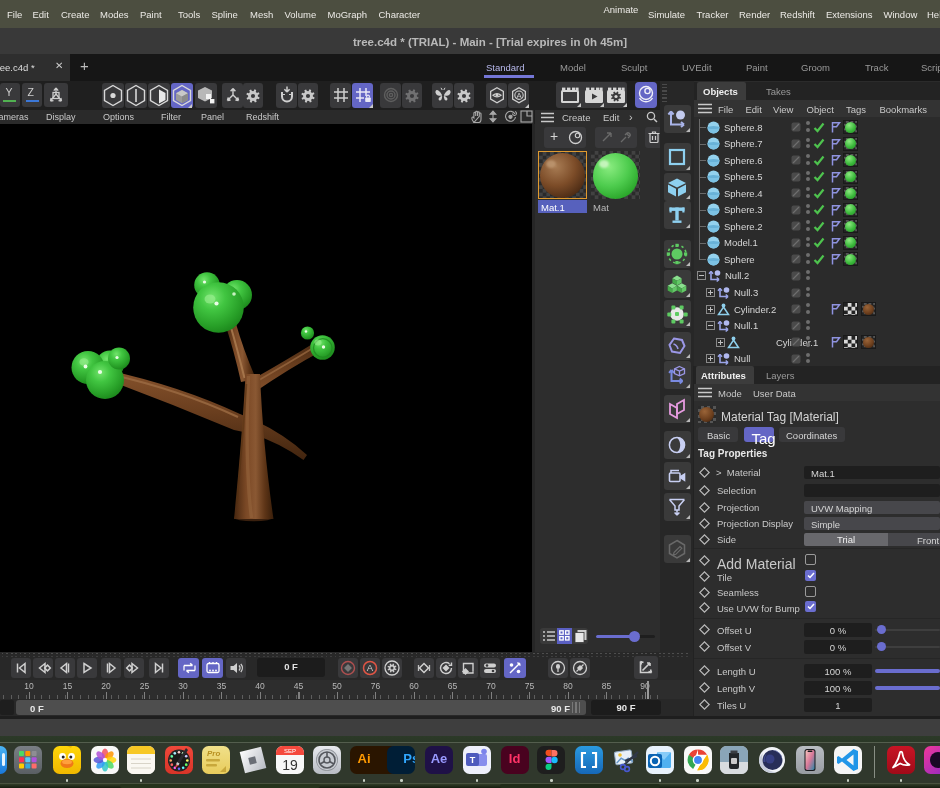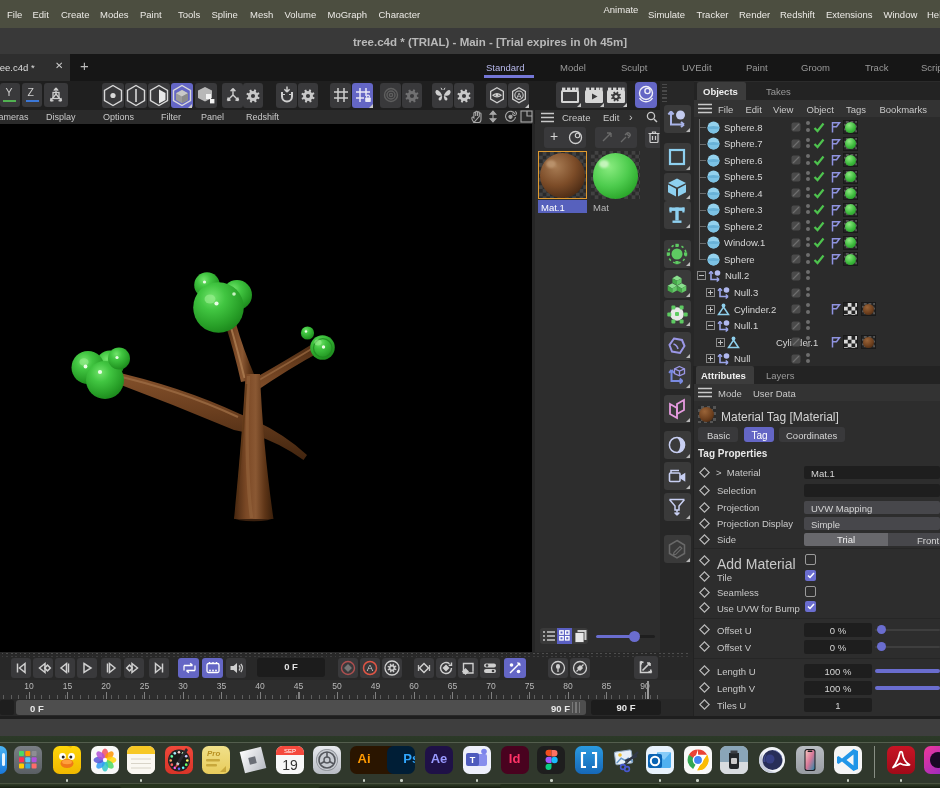--- a/index.html
+++ b/index.html
@@ -698,21 +698,21 @@
     </svg>
     <div class="a" style="left:843px;top:219.3px;width:15px;height:14px;background:repeating-conic-gradient(#555 0 25%,#222 0 50%) 0 0/4.66px 4.66px;border:1px solid #1a1a1a"></div>
     <div class="a" style="left:845px;top:220.8px;width:11px;height:11px;border-radius:50%;background:radial-gradient(circle at 38% 30%,#8ce880,#3cba3c 55%,#1f8c1f)"></div>
     <div class="a" style="left:698.5px;top:234.35000000000002px;width:1px;height:17.55px;background:#6a6a6a"></div>
     <div class="a" style="left:698.5px;top:242.85000000000002px;width:7px;height:1px;background:#6a6a6a"></div>
     <svg class="a" style="left:707px;top:236.35000000000002px" width="13" height="13" viewBox="0 0 13 13">
       <circle cx="6.5" cy="6.5" r="6" fill="#94d2ee"></circle>
       <path d="M0.5 6.5 a6 6 0 0 0 12 0 Z" fill="#7cc2e4"></path>
       <ellipse cx="6.5" cy="6.6" rx="5.9" ry="1.5" fill="#68b2d8"></ellipse>
     </svg>
-    <div class="tx" style="left:724px;top:237.35000000000002px;font-size:9.5px;color:#d6d6d6;font-weight:400;">Window.1</div>
+    <div class="tx" style="left:724px;top:237.35000000000002px;font-size:9.5px;color:#d6d6d6;font-weight:400;">Model.1</div>
     <svg class="a" style="left:791px;top:237.85000000000002px" width="10" height="10" viewBox="0 0 10 10">
       <rect x="0.5" y="0.5" width="9" height="9" rx="2" fill="#4a4a4a"></rect>
       <line x1="2" y1="8" x2="8" y2="2" stroke="#6e6e6e" stroke-width="1.2"></line>
     </svg>
     <div class="a" style="left:806px;top:236.85000000000002px;width:4px;height:4px;border-radius:50%;background:#6e6e6e"></div>
     <div class="a" style="left:806px;top:243.35000000000002px;width:4px;height:4px;border-radius:50%;background:#6e6e6e"></div>
     <svg class="a" style="left:813px;top:237.35000000000002px" width="12" height="11" viewBox="0 0 12 11">
       <path d="M1.5 6 L4.5 9 L10.5 1.5" fill="none" stroke="#4ec34e" stroke-width="2.2"></path>
     </svg>
     <svg class="a" style="left:831px;top:236.85000000000002px" width="10" height="12" viewBox="0 0 10 12">
@@ -884,21 +884,21 @@
       </g>
     </svg>
     <div class="tx" style="left:718px;top:387.5px;font-size:9.5px;color:#c9c9c9;font-weight:400;">Mode</div>
     <div class="tx" style="left:753px;top:387.5px;font-size:9.5px;color:#c9c9c9;font-weight:400;">User Data</div>
     <div class="a" style="left:698px;top:406px;width:18px;height:17px;background:repeating-conic-gradient(#555 0 25%,#2a2a2a 0 50%) 0 0/6px 6px"></div>
     <div class="a" style="left:699px;top:407px;width:15px;height:15px;border-radius:50%;background:radial-gradient(circle at 38% 30%,#9a6438,#6e401e 55%,#3a1f0c)"></div>
     <div class="tx" style="left:721px;top:409.5px;font-size:12px;color:#d5d5d5;font-weight:400;">Material Tag [Material]</div>
     <div class="btn" style="left:698px;top:427px;width:40px;height:15px;border-radius:3px"></div>
     <div class="tx" style="left:707px;top:429.5px;font-size:9.5px;color:#d5d5d5;font-weight:400;">Basic</div>
     <div class="btn sel" style="left:744px;top:427px;width:30px;height:15px;border-radius:3px"></div>
-    <div class="tx" style="left:751.5px;top:429.5px;font-size:10px;color:#ffffff;font-weight:400;">Tag</div>
+    <div class="tx" style="left:751.5px;top:429.5px;font-size:15px;color:#ffffff;font-weight:400;">Tag</div>
     <div class="btn" style="left:779px;top:427px;width:66px;height:15px;border-radius:3px"></div>
     <div class="tx" style="left:786px;top:429.5px;font-size:9.5px;color:#d5d5d5;font-weight:400;">Coordinates</div>
     <div class="tx" style="left:698px;top:448px;font-size:10px;color:#e8e8e8;font-weight:700;">Tag Properties</div>
     <svg class="a" style="left:699px;top:466.5px" width="11" height="11" viewBox="0 0 11 11">
       <rect x="2.2" y="2.2" width="6.6" height="6.6" fill="none" stroke="#b9b9b9" stroke-width="1.2" transform="rotate(45 5.5 5.5)"></rect>
     </svg>
     <div class="tx" style="left:716px;top:467.0px;font-size:9.5px;color:#c9c9c9;font-weight:400;">&gt;&nbsp;&nbsp;Material</div>
     <div class="a" style="left:804px;top:465.5px;width:136px;height:13.5px;background:#1e1e1e;border-radius:2px"></div>
     <div class="tx" style="left:811px;top:467.5px;font-size:9.5px;color:#d5d5d5;font-weight:400;">Mat.1</div>
     <svg class="a" style="left:699px;top:484.5px" width="11" height="11" viewBox="0 0 11 11">
@@ -1146,21 +1146,21 @@
     <div class="a" style="left:0;top:680px;width:693px;height:19px;background:#2d2d2d"></div>
     <div class="tx" style="left:21.0px;top:681px;width:16px;text-align:center;font-size:8.5px;color:#b9b9b9">10</div>
     <div class="tx" style="left:59.5px;top:681px;width:16px;text-align:center;font-size:8.5px;color:#b9b9b9">15</div>
     <div class="tx" style="left:98.0px;top:681px;width:16px;text-align:center;font-size:8.5px;color:#b9b9b9">20</div>
     <div class="tx" style="left:136.5px;top:681px;width:16px;text-align:center;font-size:8.5px;color:#b9b9b9">25</div>
     <div class="tx" style="left:175.0px;top:681px;width:16px;text-align:center;font-size:8.5px;color:#b9b9b9">30</div>
     <div class="tx" style="left:213.5px;top:681px;width:16px;text-align:center;font-size:8.5px;color:#b9b9b9">35</div>
     <div class="tx" style="left:252.0px;top:681px;width:16px;text-align:center;font-size:8.5px;color:#b9b9b9">40</div>
     <div class="tx" style="left:290.5px;top:681px;width:16px;text-align:center;font-size:8.5px;color:#b9b9b9">45</div>
     <div class="tx" style="left:329.0px;top:681px;width:16px;text-align:center;font-size:8.5px;color:#b9b9b9">50</div>
-    <div class="tx" style="left:367.5px;top:681px;width:16px;text-align:center;font-size:8.5px;color:#b9b9b9">49</div>
+    <div class="tx" style="left:367.5px;top:681px;width:16px;text-align:center;font-size:8.5px;color:#b9b9b9">76</div>
     <div class="tx" style="left:406.0px;top:681px;width:16px;text-align:center;font-size:8.5px;color:#b9b9b9">60</div>
     <div class="tx" style="left:444.5px;top:681px;width:16px;text-align:center;font-size:8.5px;color:#b9b9b9">65</div>
     <div class="tx" style="left:483.0px;top:681px;width:16px;text-align:center;font-size:8.5px;color:#b9b9b9">70</div>
     <div class="tx" style="left:521.5px;top:681px;width:16px;text-align:center;font-size:8.5px;color:#b9b9b9">75</div>
     <div class="tx" style="left:560.0px;top:681px;width:16px;text-align:center;font-size:8.5px;color:#b9b9b9">80</div>
     <div class="tx" style="left:598.5px;top:681px;width:16px;text-align:center;font-size:8.5px;color:#b9b9b9">85</div>
     <div class="tx" style="left:637.0px;top:681px;width:16px;text-align:center;font-size:8.5px;color:#b9b9b9">90</div>
     <div class="a" style="left:2.6px;top:695px;width:656px;height:3.5px;background:repeating-linear-gradient(90deg,#5e5e5e 0 1px,transparent 1px 7.7px)"></div>
     <div class="a" style="left:29px;top:692px;width:630px;height:7px;background:repeating-linear-gradient(90deg,#808080 0 1px,transparent 1px 38.5px)"></div>
     <div class="a" style="left:647px;top:681px;width:1.5px;height:18px;background:#9a9a9a"></div>

